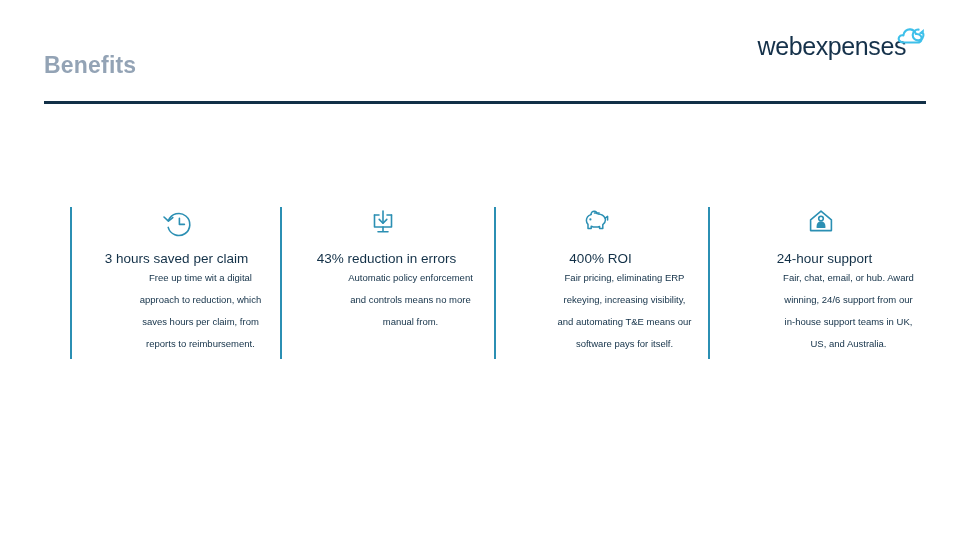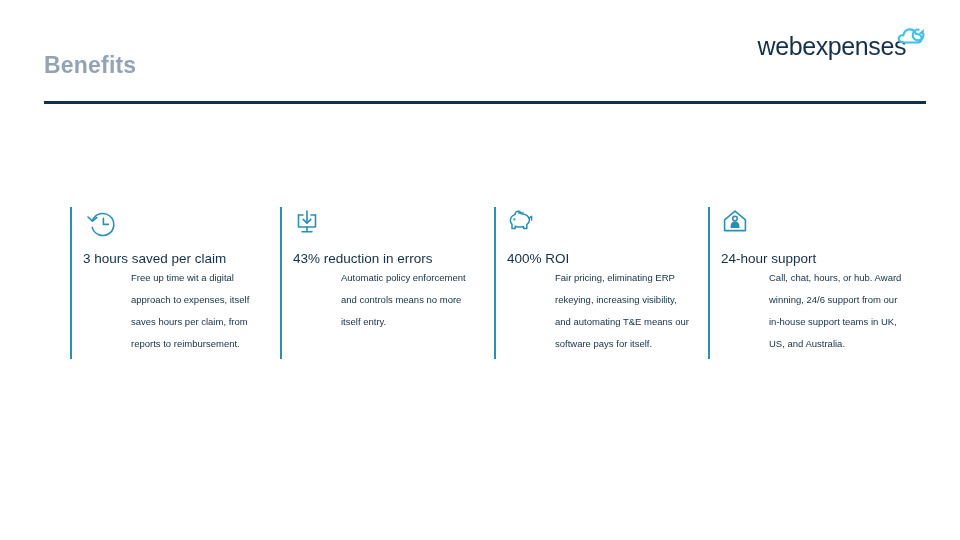--- a/index.html
+++ b/index.html
@@ -2,21 +2,21 @@
 <html><head>
 <meta charset="utf-8">
 <style>
   * { margin:0; padding:0; box-sizing:border-box; }
   html, body {
     width:960px; height:540px;
     background:#ffffff;
     font-family:"Liberation Sans", sans-serif;
     overflow:hidden;
   }
-  .slide { position:relative; width:960px; height:540px; background:#fff; }
+  .slide { position:relative; width:960px; height:540px; background:#fff;text-align:center; }
 
   
   .page-title {
     position:absolute; left:44px; top:52px;
     font-size:23px; font-weight:bold; letter-spacing:.2px;
     color:#93a3b5; line-height:26px; white-space:nowrap;
   }
   .logo {
     position:absolute; right:33px; top:32px;
     display:flex; align-items:flex-start; white-space:nowrap;
@@ -77,42 +77,42 @@
       <div class="card-icon">
         <svg width="36" height="34" viewBox="0 0 36 34">
           <path d="M9.6 13.4 A11 11 0 1 1 9.2 20.4" fill="none" stroke="#2b8fb3" stroke-width="1.6" stroke-linecap="round"></path>
           <path d="M5.0 10.0 L9.4 14.2 L13.8 10.6" fill="none" stroke="#2b8fb3" stroke-width="1.6" stroke-linecap="round" stroke-linejoin="round"></path>
           <path d="M20.4 11.2 L20.4 17.4 L25.4 17.4" fill="none" stroke="#2b8fb3" stroke-width="1.6" stroke-linecap="round" stroke-linejoin="round"></path>
         </svg>
       </div>
       <div class="card-heading">3 hours saved per claim</div>
       <div class="card-body">
         <span>Free up time wit a digital</span>
-        <span>approach to expenses, itself</span>
+        <span>approach to reduction, which</span>
         <span>saves hours per claim, from</span>
         <span>reports to reimbursement.</span>
       </div>
     </div>
 
     <div class="card card-1">
       <div class="card-bar"></div>
       <div class="card-icon">
         <svg width="36" height="34" viewBox="0 0 36 34">
           <path d="M5.5 8.0 L5.5 20.0 L22.5 20.0 L22.5 8.0" fill="none" stroke="#2b8fb3" stroke-width="1.6" stroke-linecap="round" stroke-linejoin="round"></path>
           <path d="M5.5 8.0 L10.0 8.0 M18.0 8.0 L22.5 8.0" fill="none" stroke="#2b8fb3" stroke-width="1.6" stroke-linecap="round"></path>
           <path d="M14.0 4.0 L14.0 16.0" fill="none" stroke="#2b8fb3" stroke-width="1.6" stroke-linecap="round"></path>
           <path d="M10.2 12.4 L14.0 16.2 L17.8 12.4" fill="none" stroke="#2b8fb3" stroke-width="1.6" stroke-linecap="round" stroke-linejoin="round"></path>
           <path d="M14.0 20.0 L14.0 24.6 M9.0 24.8 L19.0 24.8" fill="none" stroke="#2b8fb3" stroke-width="1.6" stroke-linecap="round"></path>
         </svg>
       </div>
       <div class="card-heading">43% reduction in errors</div>
       <div class="card-body">
         <span>Automatic policy enforcement</span>
         <span>and controls means no more</span>
-        <span>itself entry.</span>
+        <span>manual from.</span>
       </div>
     </div>
 
     <div class="card card-2">
       <div class="card-bar"></div>
       <div class="card-icon">
         <svg width="36" height="34" viewBox="0 0 36 34">
           <path d="M8.0 7.6 C5.0 8.6 3.4 11.0 3.4 13.6 C3.4 15.0 4.0 16.4 5.0 17.4 L5.0 21.4 L8.2 21.4 L8.2 19.2 C9.6 19.8 11.2 20.1 12.9 20.1 C14.2 20.1 15.5 19.9 16.6 19.5 L16.6 21.4 L19.8 21.4 L19.8 17.6 C21.4 16.4 22.4 14.7 22.4 12.9 C22.4 12.3 22.3 11.7 22.1 11.2 L24.6 9.4 L24.6 13.0" fill="none" stroke="#2b8fb3" stroke-width="1.5" stroke-linecap="round" stroke-linejoin="round"></path>
           <path d="M8.0 7.6 C8.0 5.4 9.6 4.0 11.4 4.2 C12.9 4.4 13.9 5.4 14.0 6.6" fill="none" stroke="#2b8fb3" stroke-width="1.5" stroke-linecap="round"></path>
           <path d="M22.1 11.2 C21.0 8.8 18.3 7.2 15.0 7.0" fill="none" stroke="#2b8fb3" stroke-width="1.5" stroke-linecap="round"></path>
@@ -133,21 +133,21 @@
       <div class="card-bar"></div>
       <div class="card-icon">
         <svg width="36" height="34" viewBox="0 0 36 34">
           <path d="M3.6 12.8 L14.0 4.2 L24.4 12.8 L24.4 23.6 L3.6 23.6 Z" fill="none" stroke="#2b8fb3" stroke-width="1.6" stroke-linejoin="round" stroke-linecap="round"></path>
           <circle cx="14.0" cy="11.6" r="2.3" fill="none" stroke="#2b8fb3" stroke-width="1.6"></circle>
           <path d="M14.0 14.6 C11.0 14.6 9.6 16.6 9.6 19.2 L9.6 21.0 L18.4 21.0 L18.4 19.2 C18.4 16.6 17.0 14.6 14.0 14.6 Z" fill="#2b8fb3"></path>
         </svg>
       </div>
       <div class="card-heading">24-hour support</div>
       <div class="card-body">
-        <span>Call, chat, hours, or hub. Award</span>
+        <span>Fair, chat, email, or hub. Award</span>
         <span>winning, 24/6 support from our</span>
         <span>in-house support teams in UK,</span>
         <span>US, and Australia.</span>
       </div>
     </div>
 
   </div>
 </div>
 
 </body></html>

